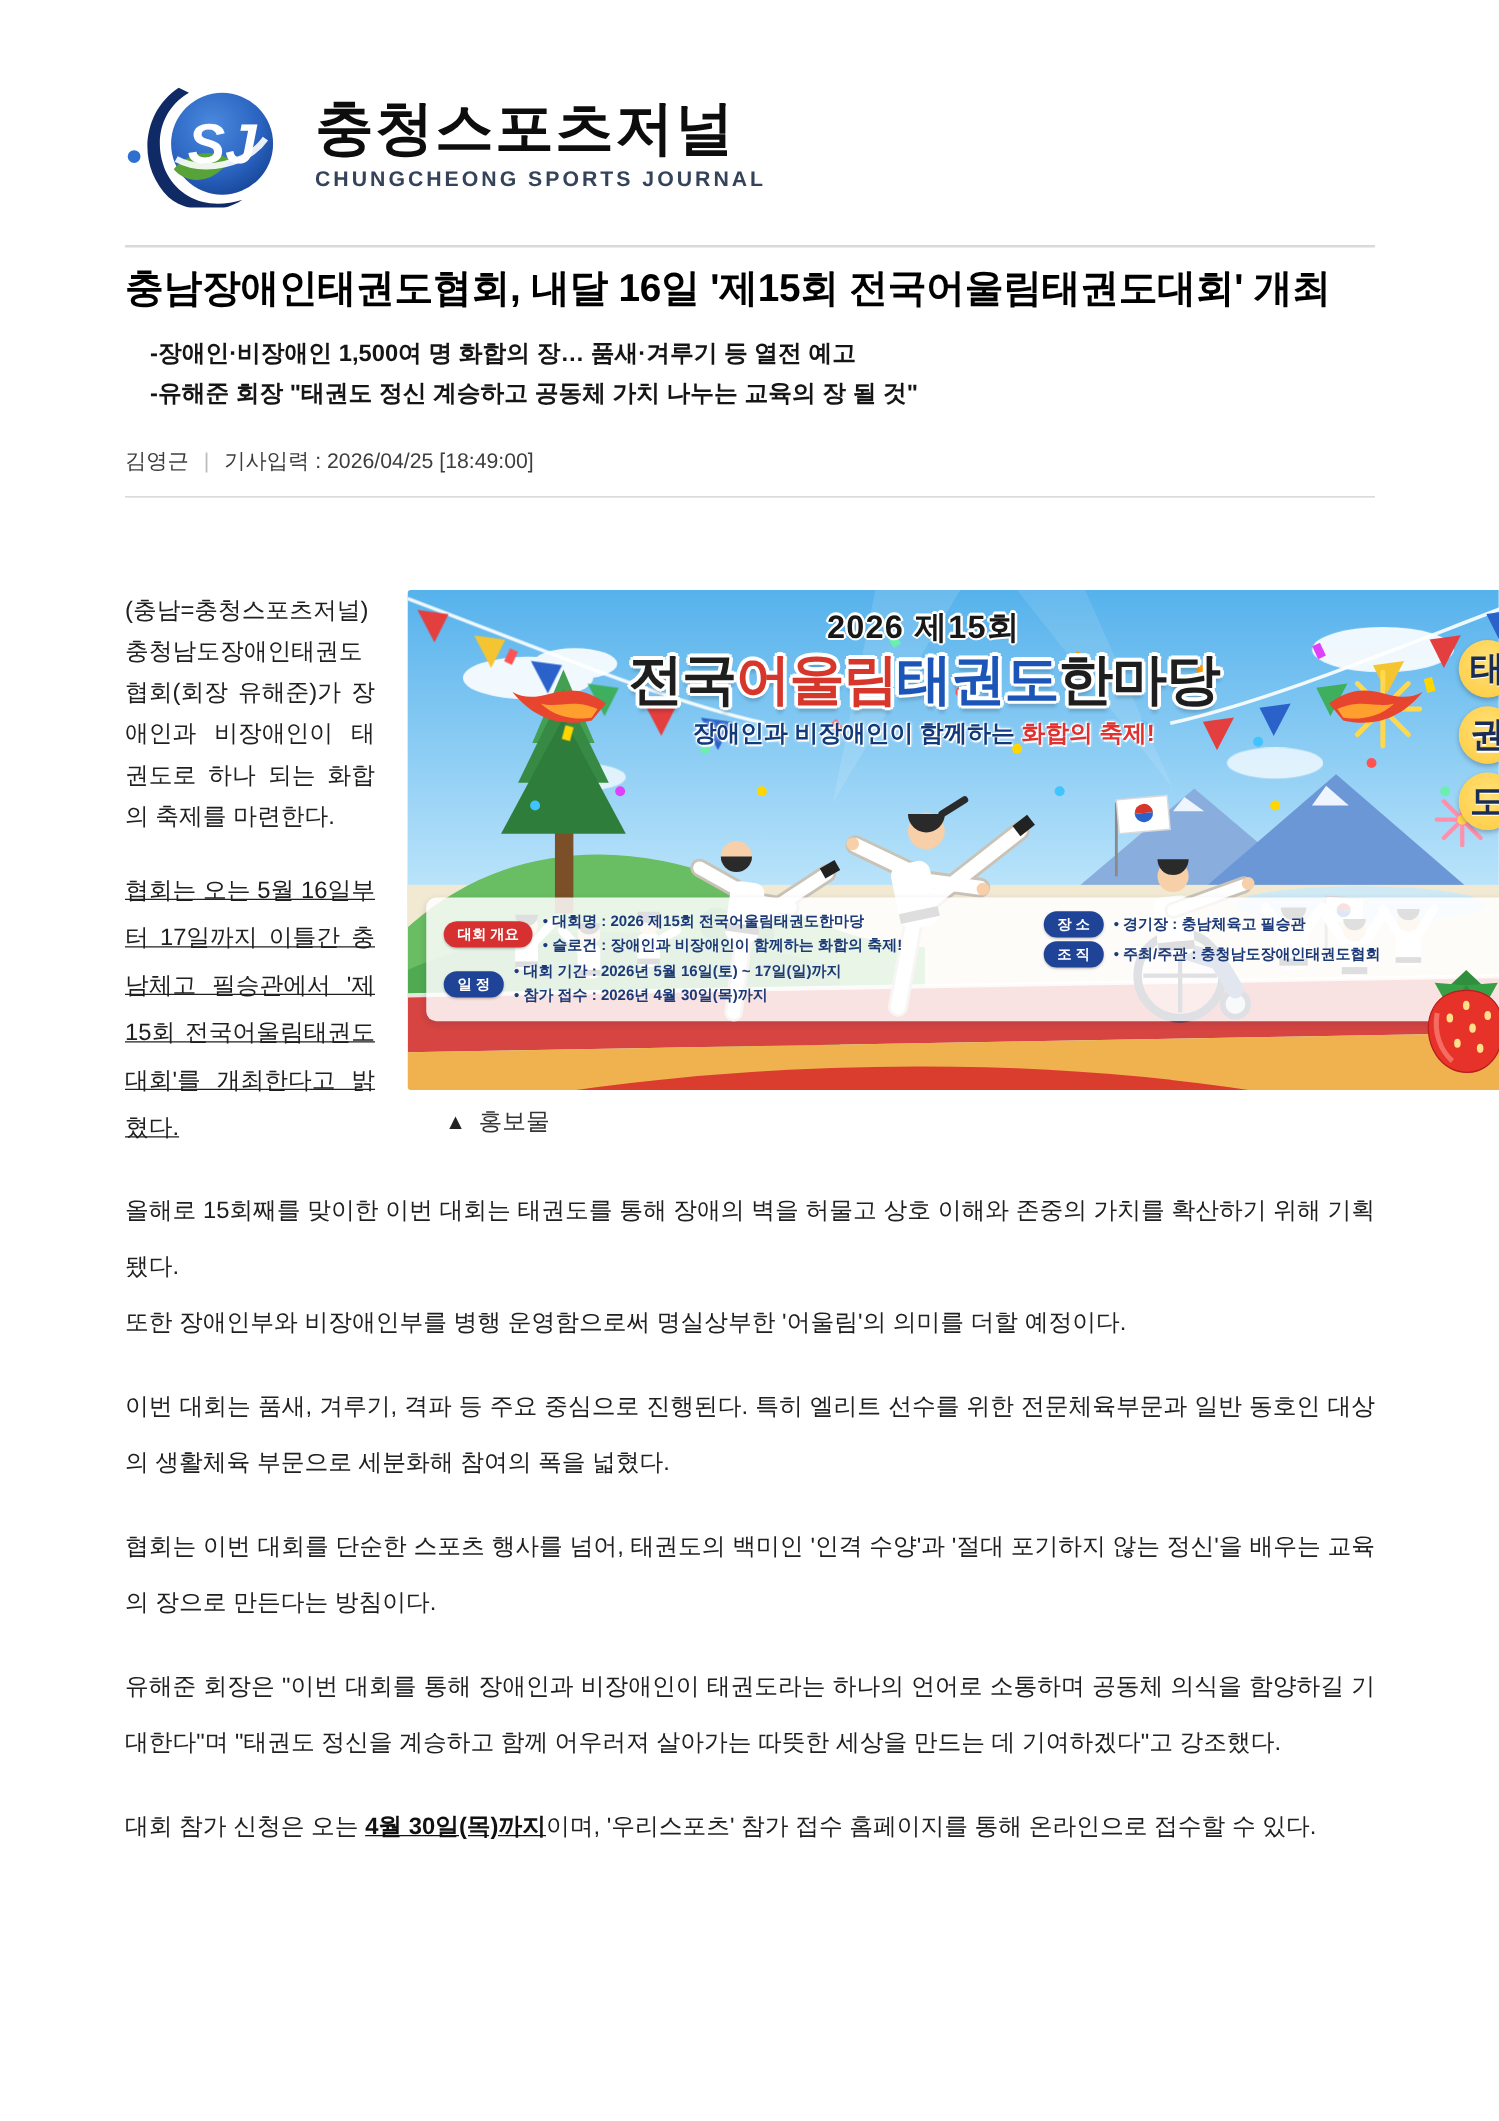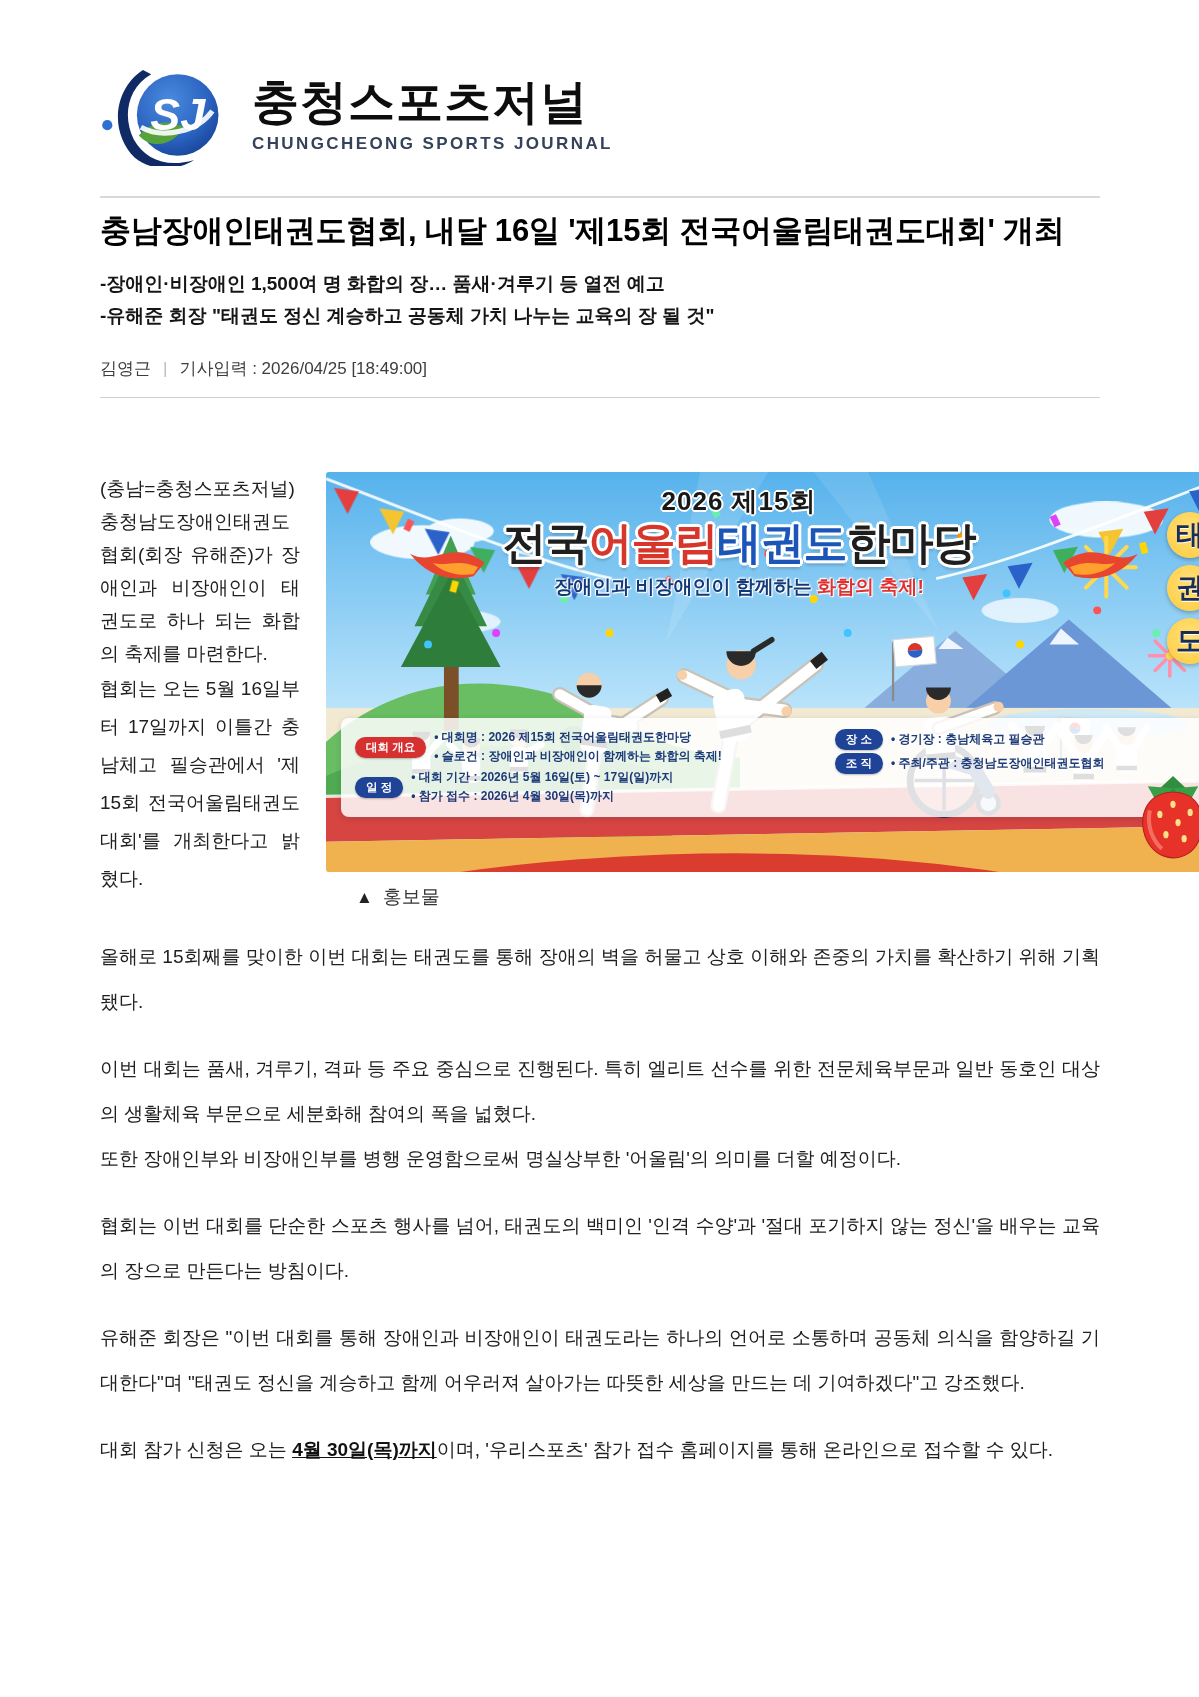--- a/index.html
+++ b/index.html
@@ -12,29 +12,29 @@
   .logo-mark{width:138px;height:102px;flex:0 0 auto;}
   .logo-ko{font-size:47px;font-weight:800;letter-spacing:1px;color:#0d0d0d;line-height:1.1;}
   .logo-en{margin-top:7px;font-size:17px;font-weight:700;letter-spacing:2.4px;color:#34435a;}
 
   .rule{width:1000px;}
   .rule-top{margin-top:30px;height:2px;background:#d9d9d9;}
   .rule-byline{margin-top:17px;height:1px;background:#cfcfcf;}
 
   .headline{margin:10px 0 0;font-size:31px;line-height:45px;font-weight:800;color:#000;letter-spacing:-0.2px;}
   .subheads{margin-top:15px;}
-  .subhead{font-size:19px;line-height:32px;font-weight:700;color:#151515;}
+  .subhead{font-size:19px;line-height:32px;font-weight:700;color:#151515;margin-left:20px;}
   .byline{margin-top:25px;font-size:17px;color:#3d3d3d;}
   .byline-sep{color:#bbb;margin:0 12px;}
 
   
   .body-top{margin-top:74px;display:flex;gap:26px;align-items:flex-start;}
   .left-col{width:200px;flex:0 0 auto;font-size:19px;color:#202020;text-align:justify;}
   .p-narrow{margin:0;line-height:33px;}
-  .p-loose{line-height:38px;}
+  .p-loose{margin-top:24px;line-height:38px;text-decoration:underline;}
   .article-figure{margin:0;flex:0 0 auto;width:790px;}
   .caption{margin-top:12px;padding-left:30px;font-size:19px;color:#333;}
   .cap-arrow{font-size:17px;color:#222;margin-right:10px;}
   .full{margin:22px 0 0;font-size:19px;line-height:45px;color:#202020;text-align:justify;}
   .full.first{margin-top:24px;}
   .full.joined{margin-top:0;}
   .full b{font-weight:800;color:#111;text-decoration:underline;}
 
   
   .poster{position:relative;width:896px;height:400px;overflow:hidden;border-radius:3px;background:#bfe6fb;}
@@ -407,20 +407,20 @@
                   <ellipse cx="45" cy="32" rx="2.6" ry="3.6"></ellipse>
               </g>
             </svg>
           </div>
 
           <figcaption class="caption"><span class="cap-arrow">▲</span><span>홍보물</span></figcaption>
         </figure>
       </div>
 
       <p class="full first">올해로 15회째를 맞이한 이번 대회는 태권도를 통해 장애의 벽을 허물고 상호 이해와 존중의 가치를 확산하기 위해 기획됐다.</p>
+      <p class="full joined">또한 장애인부와 비장애인부를 병행 운영함으로써 명실상부한 '어울림'의 의미를 더할 예정이다.</p>
       <p class="full">이번 대회는 품새, 겨루기, 격파 등 주요  중심으로 진행된다. 특히 엘리트 선수를 위한 전문체육부문과 일반 동호인 대상의 생활체육 부문으로 세분화해 참여의 폭을 넓혔다.</p>
-      <p class="full joined">또한 장애인부와 비장애인부를 병행 운영함으로써 명실상부한 '어울림'의 의미를 더할 예정이다.</p>
       <p class="full">협회는 이번 대회를 단순한 스포츠 행사를 넘어, 태권도의 백미인 '인격 수양'과 '절대 포기하지 않는 정신'을 배우는 교육의 장으로 만든다는 방침이다.</p>
       <p class="full">유해준 회장은 "이번 대회를 통해 장애인과 비장애인이 태권도라는 하나의 언어로 소통하며 공동체 의식을 함양하길 기대한다"며 "태권도 정신을 계승하고 함께 어우러져 살아가는 따뜻한 세상을 만드는 데 기여하겠다"고 강조했다.</p>
       <p class="full"><span>대회 참가 신청은 오는 </span><b>4월 30일(목)까지</b><span>이며, '우리스포츠' 참가 접수 홈페이지를 통해 온라인으로 접수할 수 있다.</span></p>
     </div>
   </div>
 </div>
 
 </body></html>

